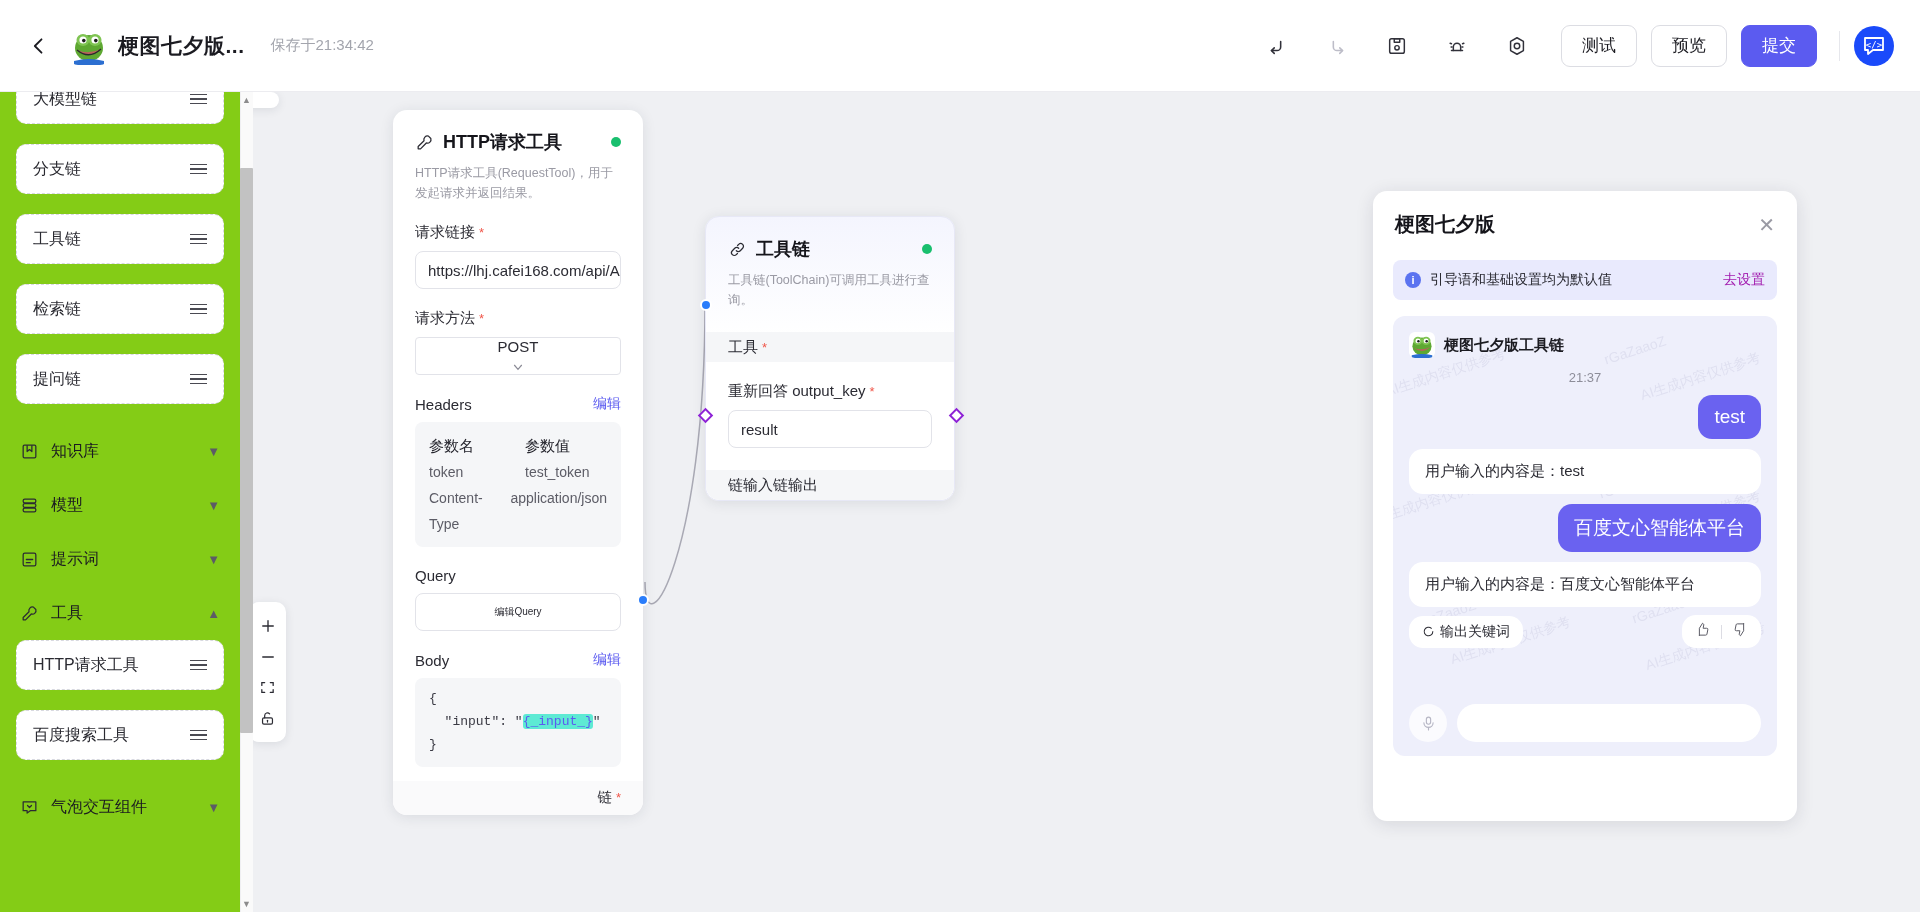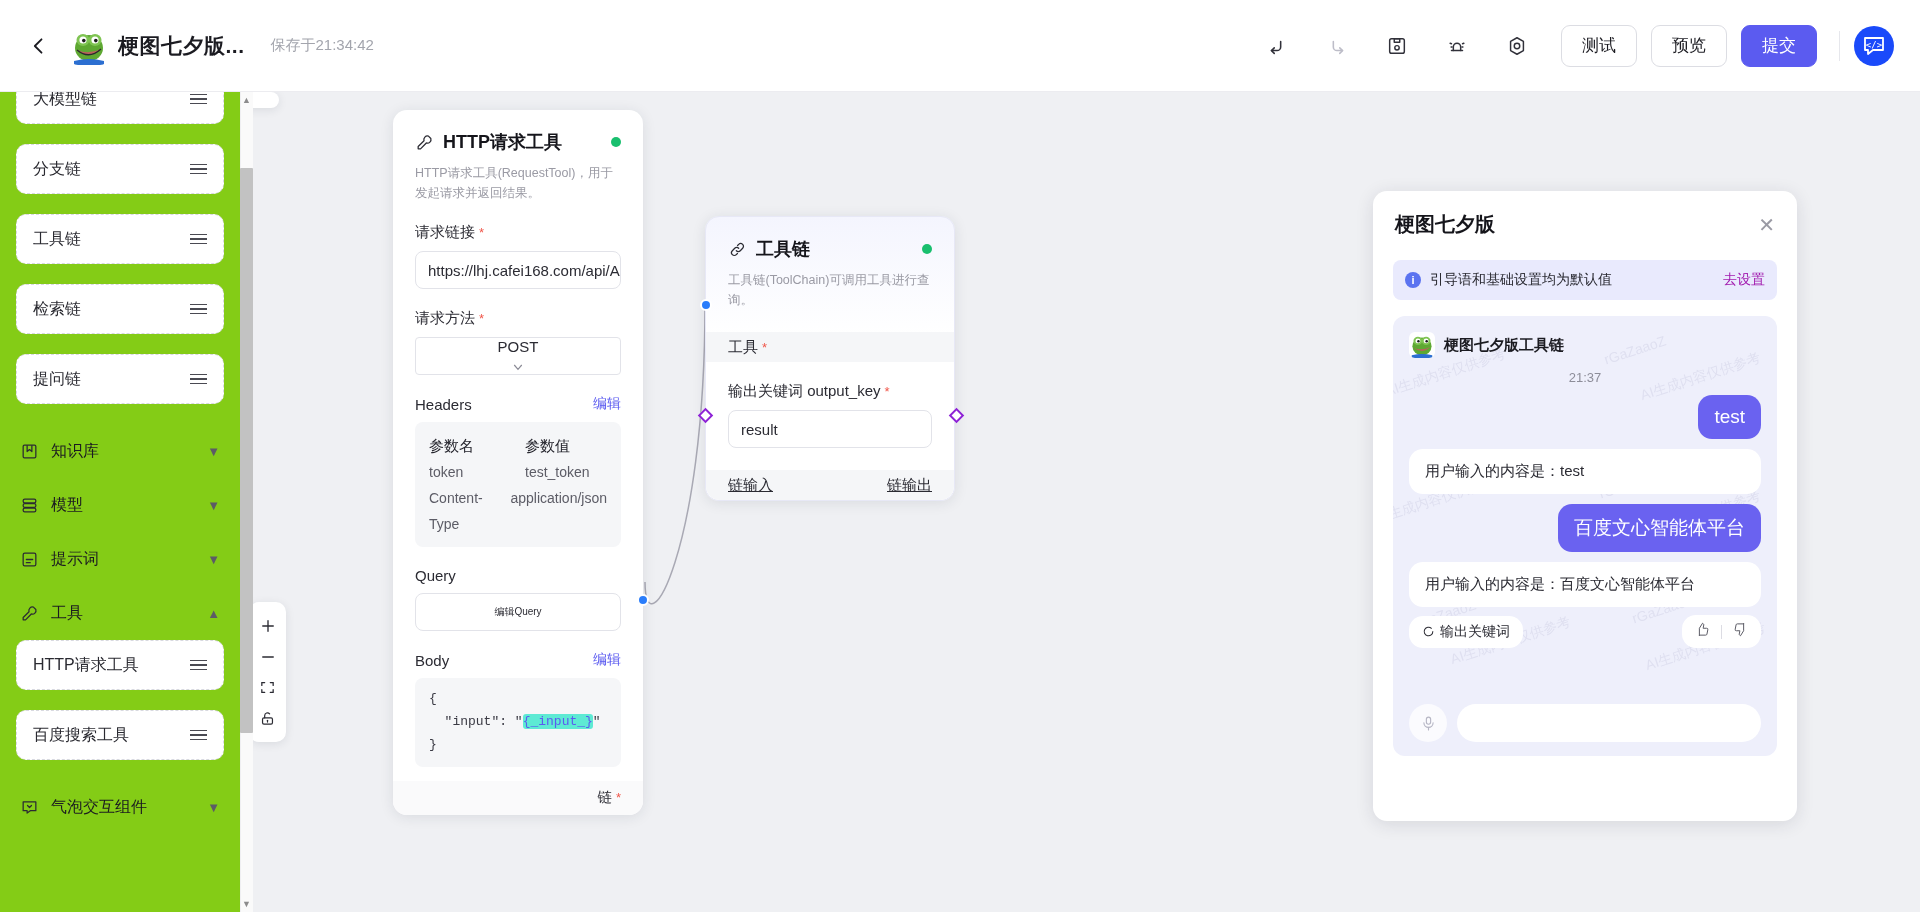--- a/index.html
+++ b/index.html
@@ -498,25 +498,25 @@
         <span class="status-dot"></span>
       </div>
       <div class="node-desc">工具链(ToolChain)可调用工具进行查询。</div>
 
       <div class="slot" style="margin-top:22px;">
         <span>工具</span>
           <span class="req">*</span>
       </div>
 
       <div class="field-label">
-        <span>输出关键词 output_key</span><span class="req">*</span>
+        <span>重新回答 output_key</span><span class="req">*</span>
       </div>
       <div class="text-input">result</div>
 
-      <div class="slot" style="margin-top:22px; justify-content:space-between; border-radius:0 0 14px 14px;text-decoration:underline;">
+      <div class="slot" style="margin-top:22px; border-radius:0 0 14px 14px;">
         <span>链输入</span>
         <span>链输出</span>
       </div>
 
       <div class="dot-port" style="left:-6px; top:82px;"></div>
       <div class="diamond-port" style="left:-6px; top:193px;"></div>
       <div class="diamond-port" style="left:245px; top:193px;"></div>
     </div>
 
     <div class="zoom-ctl" style="left:-11px; top:0px;"></div>

